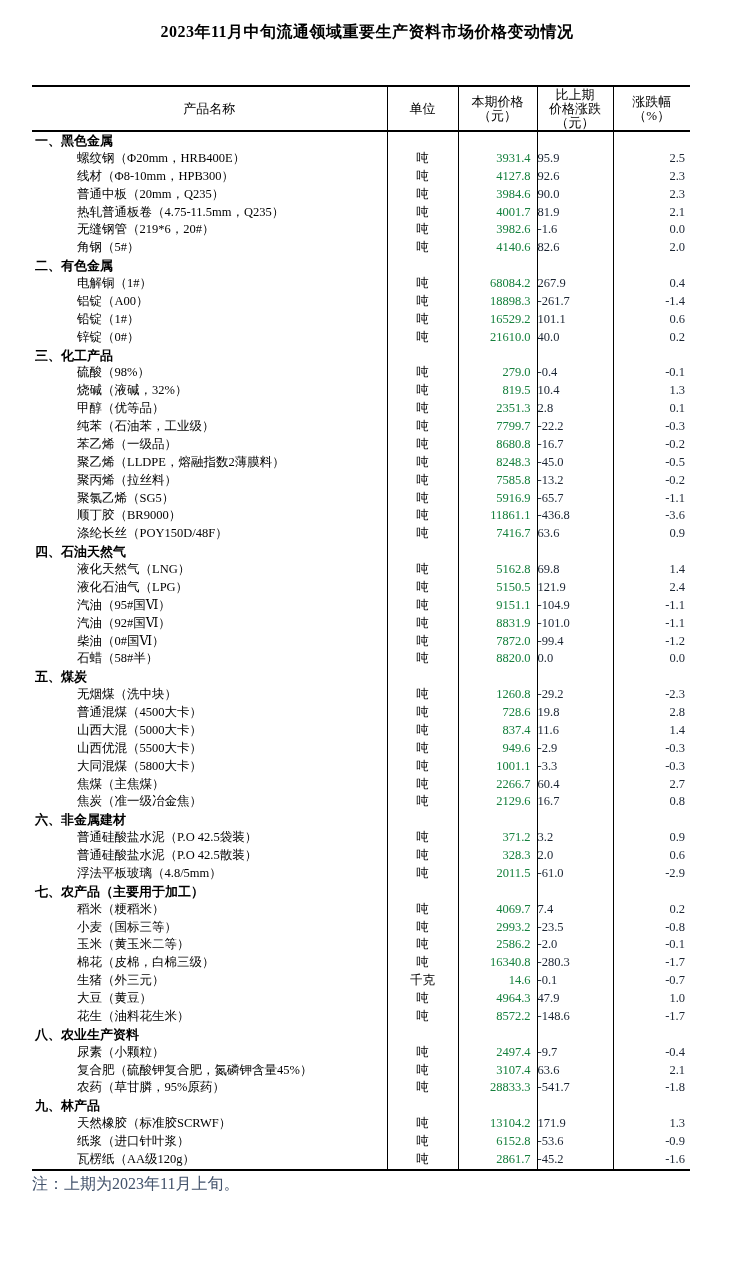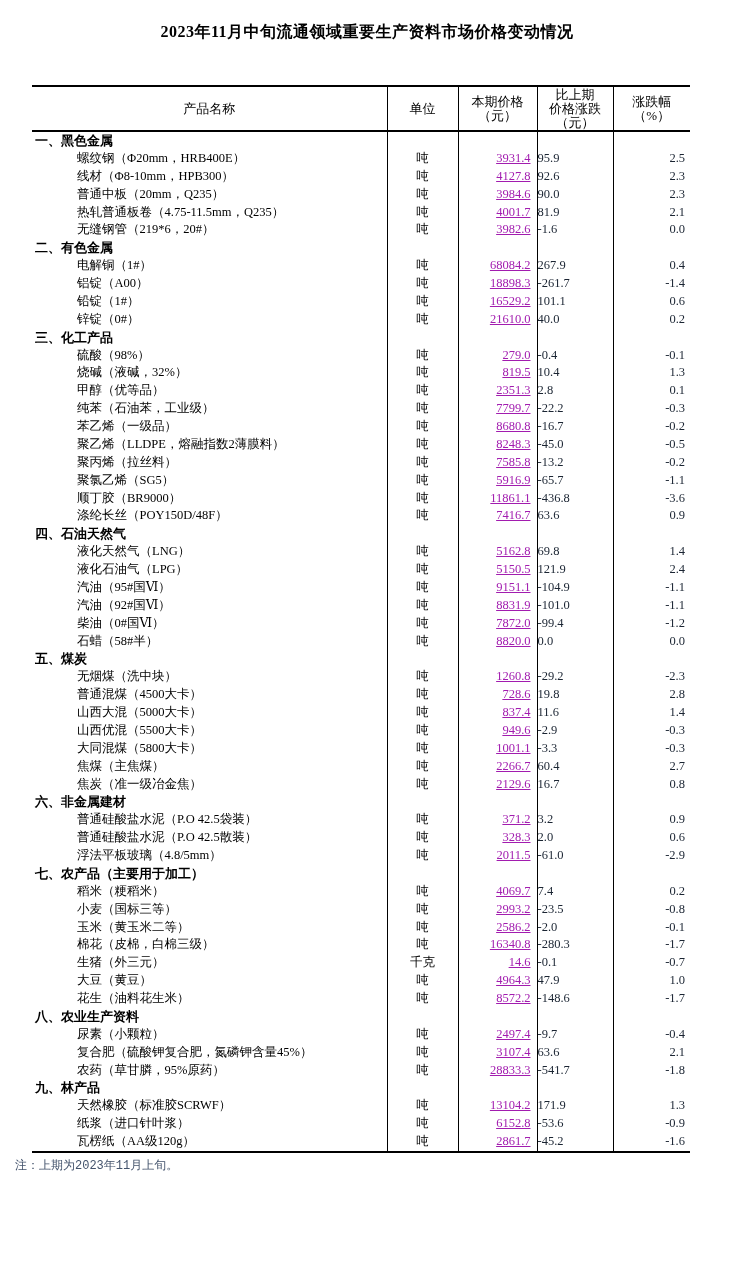--- a/index.html
+++ b/index.html
@@ -64,30 +64,29 @@
     overflow: hidden;
   }
   td.product-cell { text-align: left; padding-left: 45px; color: #000000; }
   tr.section-row td.product-cell {
     padding-left: 3px;
     font-weight: bold;
     font-size: 13px;
     margin-left: 24px;
   }
   td.unit-cell   { text-align: center; color: #000000; }
-  td.price-cell  { text-align: right; padding-right: 6px; color: #a21caf; text-decoration: underline; }
+  td.price-cell  { text-align: right; padding-right: 6px; color: #15803d; }
   td.change-cell { padding-right: 6px; color: #1a2432; }
   td.pct-cell    { text-align: right; padding-right: 5px; color: #1a2432; }
 
   .note {
-    margin: 5px 0 0 15px;
-    font-size: 12px;
+    margin: 5px 0 0 32px;
+    font-size: 16px;
     color: #42526b;
     line-height: 16px;
-    font-family: Liberation Mono, monospace;
   }
 </style>
 </head>
 <body>
 
 <div class="page">
 
   <h1 class="title">2023年11月中旬流通领域重要生产资料市场价格变动情况</h1>
 
   <table class="price-table">
@@ -153,20 +152,27 @@
   </tr>
 
   <tr class="product-row">
     <td class="product-cell">无缝钢管（219*6，20#）</td>
     <td class="unit-cell">吨</td>
     <td class="price-cell">3982.6</td>
     <td class="change-cell">-1.6</td>
     <td class="pct-cell">0.0</td>
   </tr>
 
+  <tr class="product-row">
+    <td class="product-cell">角钢（5#）</td>
+    <td class="unit-cell">吨</td>
+    <td class="price-cell">4140.6</td>
+    <td class="change-cell">82.6</td>
+    <td class="pct-cell">2.0</td>
+  </tr>
 
   <tr class="section-row">
     <td class="product-cell">二、有色金属</td>
     <td class="unit-cell"></td>
     <td class="price-cell"></td>
     <td class="change-cell"></td>
     <td class="pct-cell"></td>
   </tr>
 
   <tr class="product-row">

